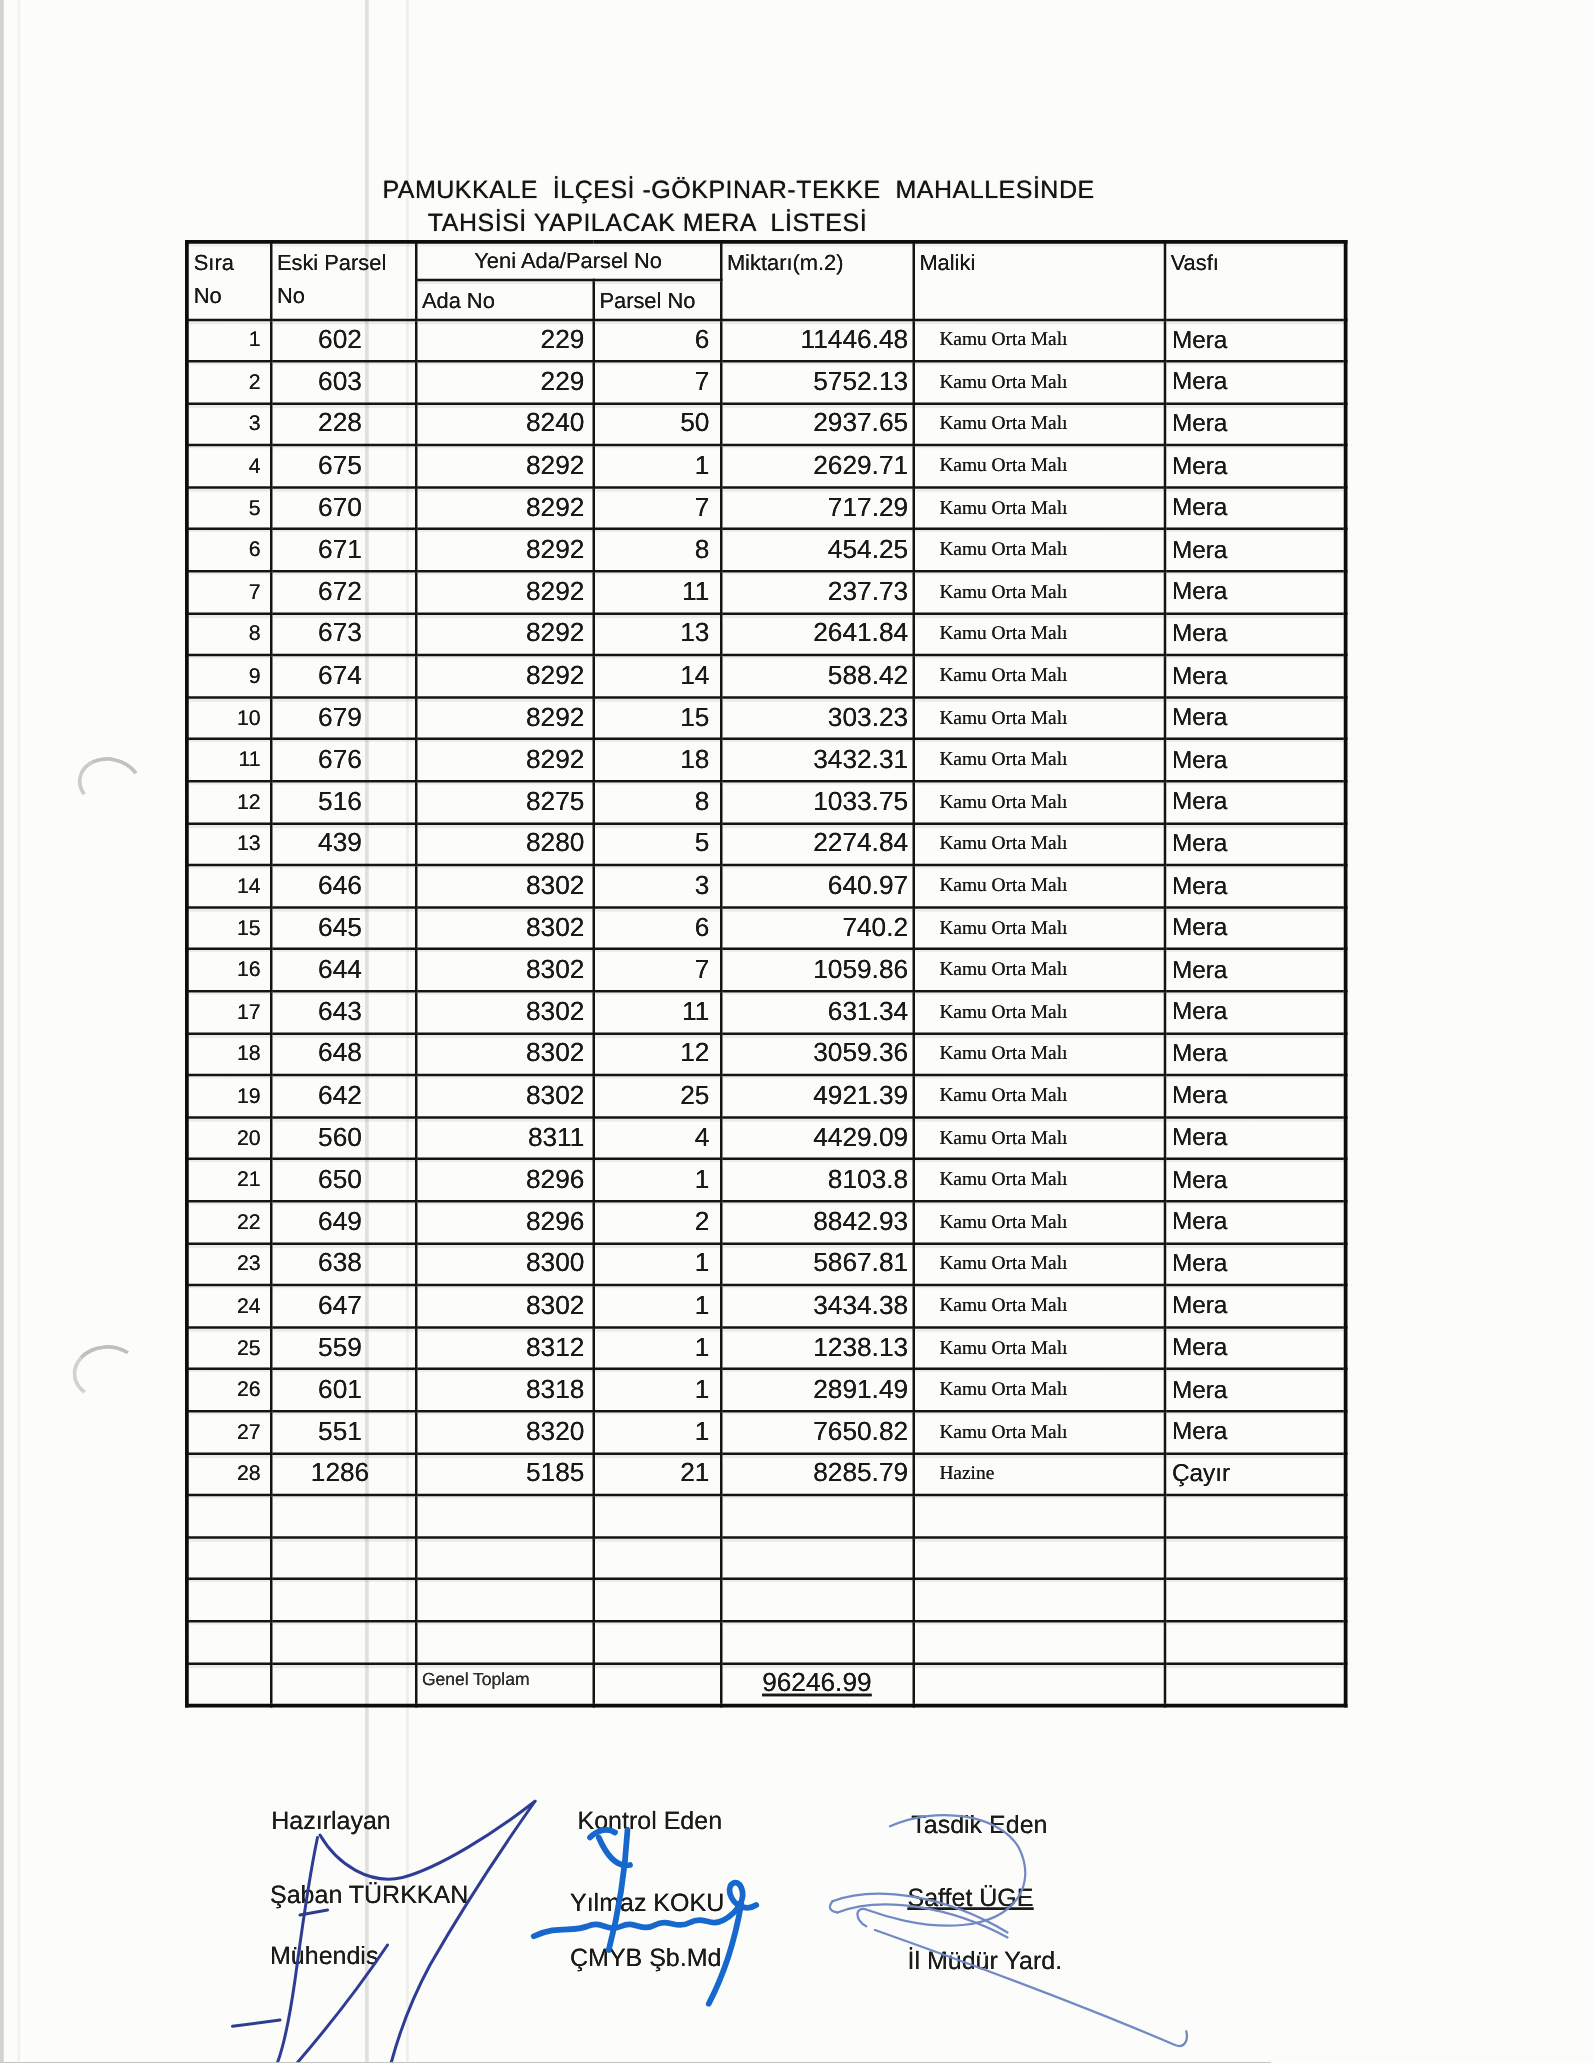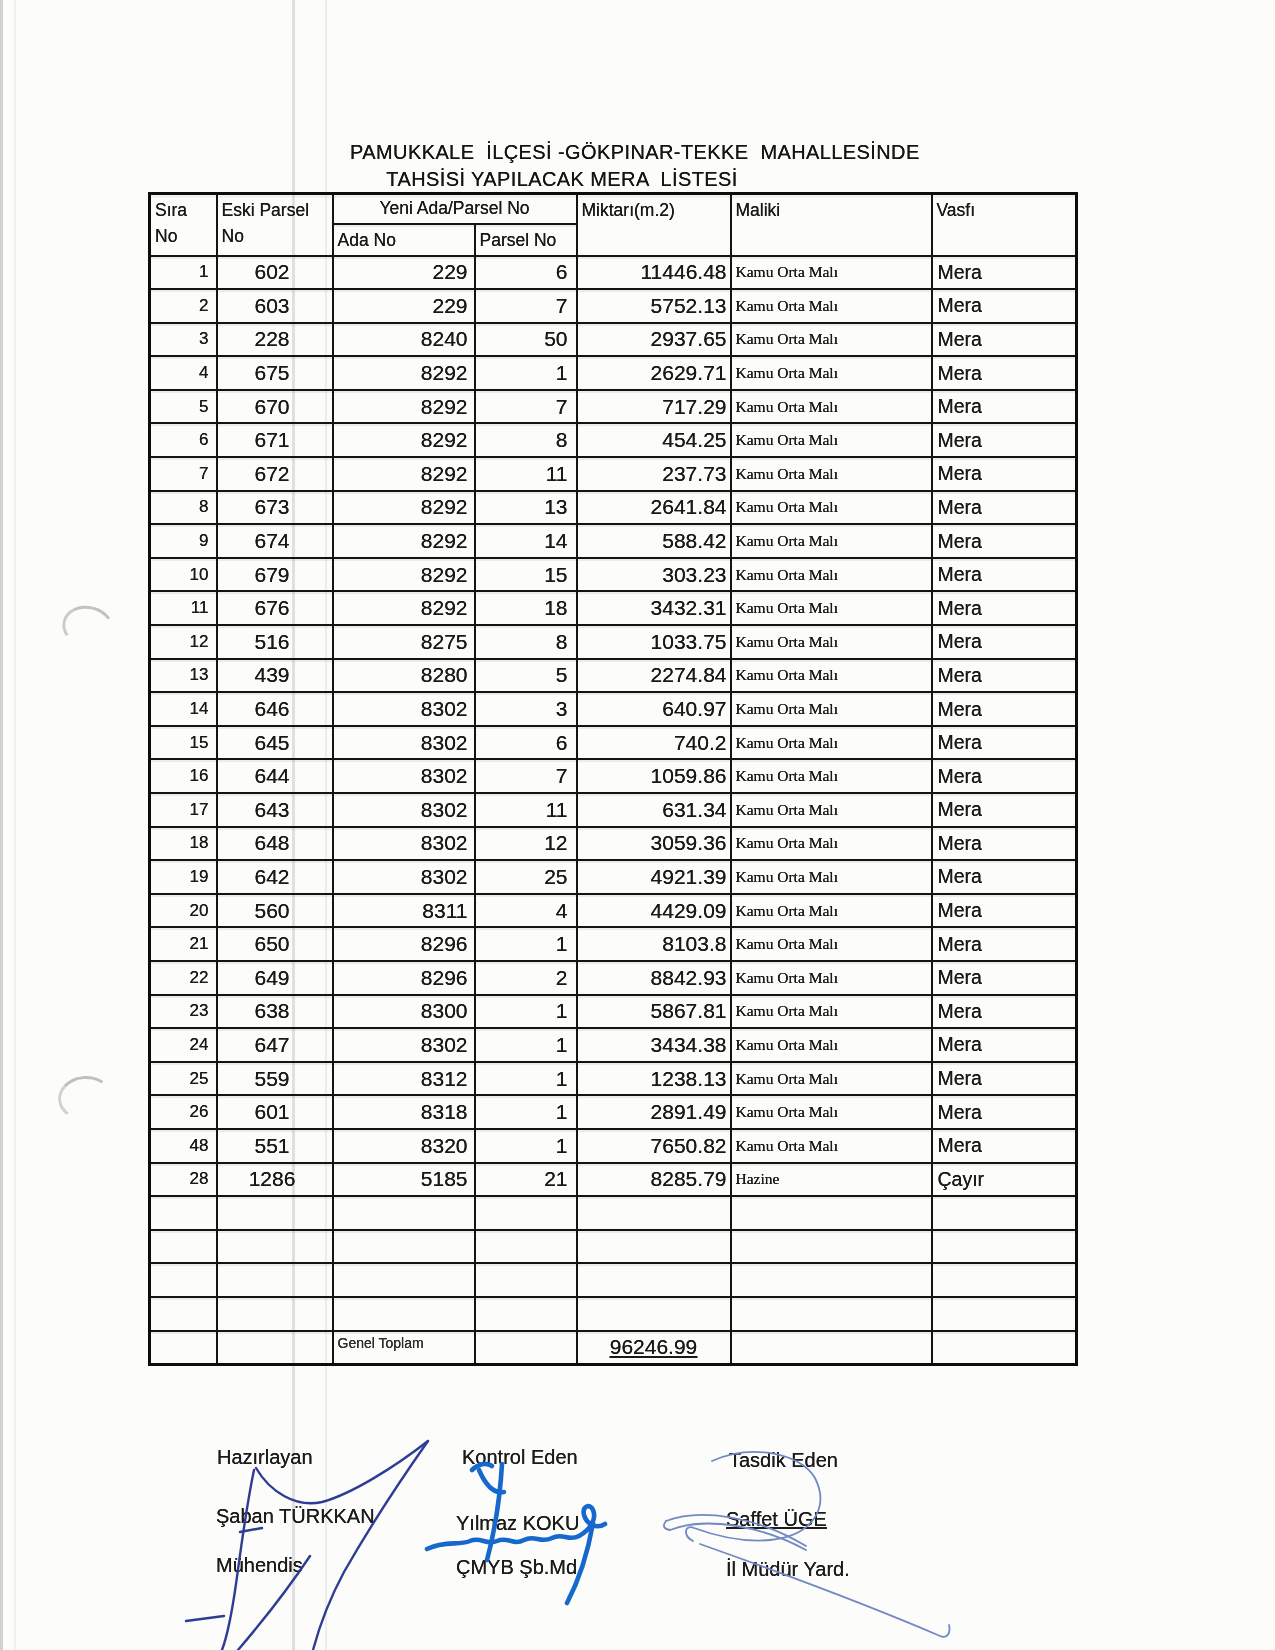--- a/index.html
+++ b/index.html
@@ -12,21 +12,21 @@
   .edge-strip{position:absolute;top:0;left:0;width:3px;height:100%;background:#d2d2d0;}
   .edge-strip2{position:absolute;top:0;left:14px;width:2px;height:100%;background:#f1f1ef;}
   .fold-line{position:absolute;top:0;width:3px;height:100%;background:#e0e0de;}
   .fold-line.b{width:2px;background:#ededeb;}
   .punch-arc{position:absolute;border:3px solid transparent;border-radius:50%;}
   .punch-arc.a1{left:62px;top:606px;width:46px;height:36px;border-top-color:#c3c3bb;border-left-color:#ccccc4;transform:rotate(14deg);}
   .punch-arc.a2{left:58px;top:1076px;width:48px;height:38px;border-top-color:#c0c0b8;border-left-color:#d2d2ca;transform:rotate(-6deg);}
 
   
   .title-line{position:absolute;white-space:pre;font-size:20px;letter-spacing:.4px;
-    color:#151513;text-shadow:0 0 .6px #151513;margin-left:44px;}
+    color:#151513;text-shadow:0 0 .6px #151513;}
   .title-1{left:306px;top:141px;width:566px;text-align:center;}
   .title-2{left:342px;top:168px;width:352px;text-align:center;}
 
   
   .mera-table{
     position:absolute;left:148px;top:192px;width:927px;
     border-collapse:collapse;table-layout:fixed;
     border:3px solid #0d0d0b;
   }
   .mera-table th,.mera-table td{
@@ -41,21 +41,21 @@
   .mera-table thead tr.h1{height:30px;}
   .mera-table thead tr.h2{height:27px;}
   .two-line span{display:block;line-height:26px;}
   .mera-table tbody tr{height:33.6px;}
   .mera-table td{vertical-align:middle;text-shadow:0 0 .5px #131311;}
   td.c-sira{text-align:right;font-size:17px;padding-right:7px;}
   td.c-eski{text-align:center;font-size:21px;padding-right:5px;}
   td.c-ada{text-align:right;font-size:21px;padding-right:6px;}
   td.c-parsel{text-align:right;font-size:21px;padding-right:8px;}
   td.c-miktar{text-align:right;font-size:21px;padding-right:3px;margin-left:33px;}
-  td.c-maliki{font-family:"Liberation Serif",serif;font-size:15.5px;padding-left:4px;margin-top:13px;}
+  td.c-maliki{font-family:"Liberation Serif",serif;font-size:15.5px;padding-left:20px;margin-top:13px;}
   td.c-vasfi{font-size:19.5px;padding-left:5px;margin-top:24px;}
   tr.empty-row{height:33px;}
   tr.total-row{height:60px;}
   td.total-label{font-size:14px;vertical-align:top;padding:3px 0 0 4px;color:#2e2e2a;}
   td.total-value{font-size:21px;text-align:center;text-decoration:underline;}
 
   
   .sig-text{position:absolute;font-size:20px;color:#1b1b19;text-shadow:0 0 .5px #151513;white-space:pre;}
   .sig-svg{position:absolute;left:0;top:0;width:1275px;height:1650px;pointer-events:none;}
   .sig-svg path{fill:none;stroke-linecap:round;stroke-linejoin:round;}
@@ -334,21 +334,21 @@
         <tr>
           <td class="c-sira">26</td>
           <td class="c-eski">601</td>
           <td class="c-ada">8318</td>
           <td class="c-parsel">1</td>
           <td class="c-miktar">2891.49</td>
           <td class="c-maliki">Kamu Orta Malı</td>
           <td class="c-vasfi">Mera</td>
         </tr>
         <tr>
-          <td class="c-sira">48</td>
+          <td class="c-sira">27</td>
           <td class="c-eski">551</td>
           <td class="c-ada">8320</td>
           <td class="c-parsel">1</td>
           <td class="c-miktar">7650.82</td>
           <td class="c-maliki">Kamu Orta Malı</td>
           <td class="c-vasfi">Mera</td>
         </tr>
         <tr>
           <td class="c-sira">28</td>
           <td class="c-eski">1286</td>

